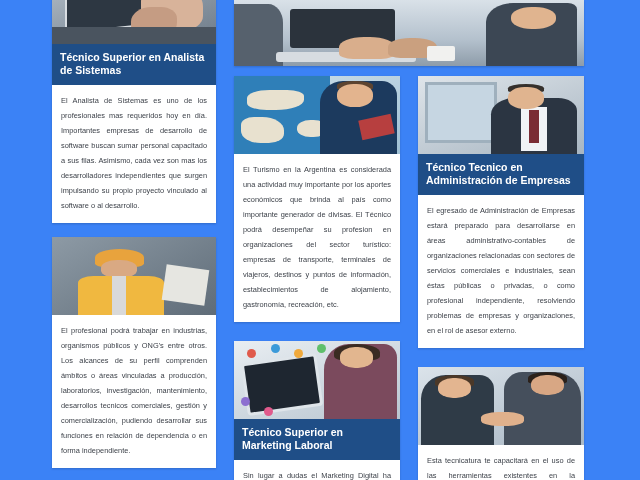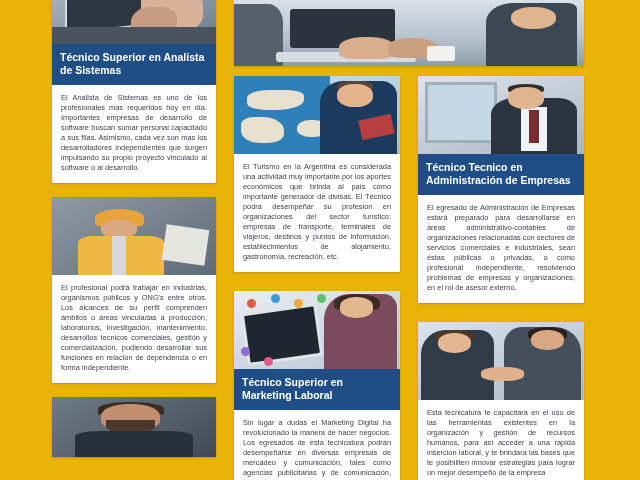--- a/index.html
+++ b/index.html
@@ -10,21 +10,21 @@
     width: 640px;
     height: 480px;
     background: #f2f2f2;
     font-family: "Liberation Sans", sans-serif;
     overflow: hidden;
   }
   .page {
     position: relative;
     width: 640px;
     height: 480px;
-    background: #eab308;
+    background: #3b82f6;
     overflow: hidden;
   }
   
   .col {
     position: absolute;
     top: 0;
   }
   .col-left  { left: 52px;  width: 164px; }
   .col-mid   { left: 234px; width: 166px; }
   .col-right { left: 418px; width: 166px; }
@@ -47,21 +47,21 @@
     background: #1f4e87;
     color: #ffffff;
     font-size: 10.5px;
     font-weight: bold;
     line-height: 13px;
     padding: 7px 8px 8px 8px;
   }
   .card-body {
     color: #3a3f47;
     font-size: 7.4px;
-    line-height: 10px;
+    line-height: 15px;
     padding: 8px 9px 10px 9px;
     text-align: justify;
   }
   .wide-photo {
     position: absolute;
     left: 234px;
     top: 0;
     width: 350px;
     height: 66px;
     overflow: hidden;

